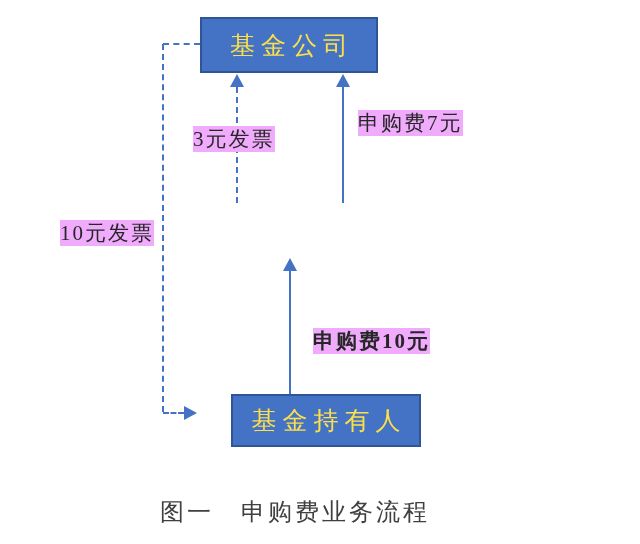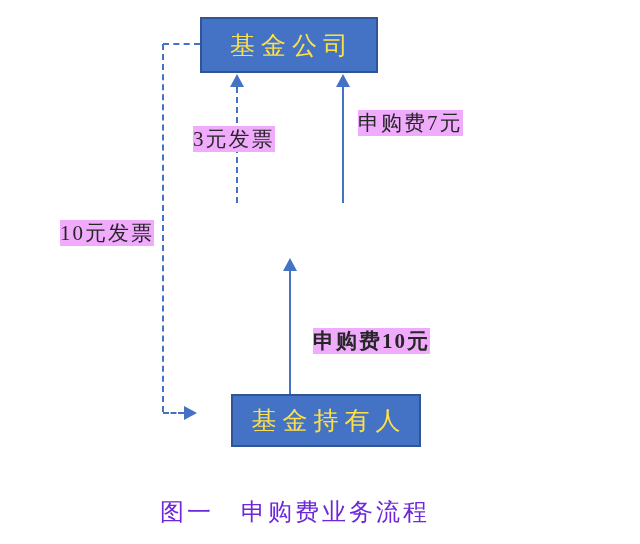--- a/index.html
+++ b/index.html
@@ -48,21 +48,21 @@
     letter-spacing: 2px;
     white-space: nowrap;
     line-height: 1.25;
     text-align: right;
   }
   .caption {
     position: absolute;
     left: 160px;
     top: 496px;
     font-size: 24px;
-    color: #6d28d9;
+    color: #404040;
     letter-spacing: 3px;
     white-space: nowrap;
   }
 
   
   .node-fund-company        { left: 200px; top: 17px;  width: 178px; height: 56px; }
   .node-distribution-agency { left: 193px; top: 203px; width: 182px; height: 55px; }
   .node-fund-assets         { left: 437px; top: 200px; width: 186px; height: 60px; }
   .node-fund-holder         { left: 198px; top: 394px; width: 190px; height: 53px; margin-left: 33px; }
 

